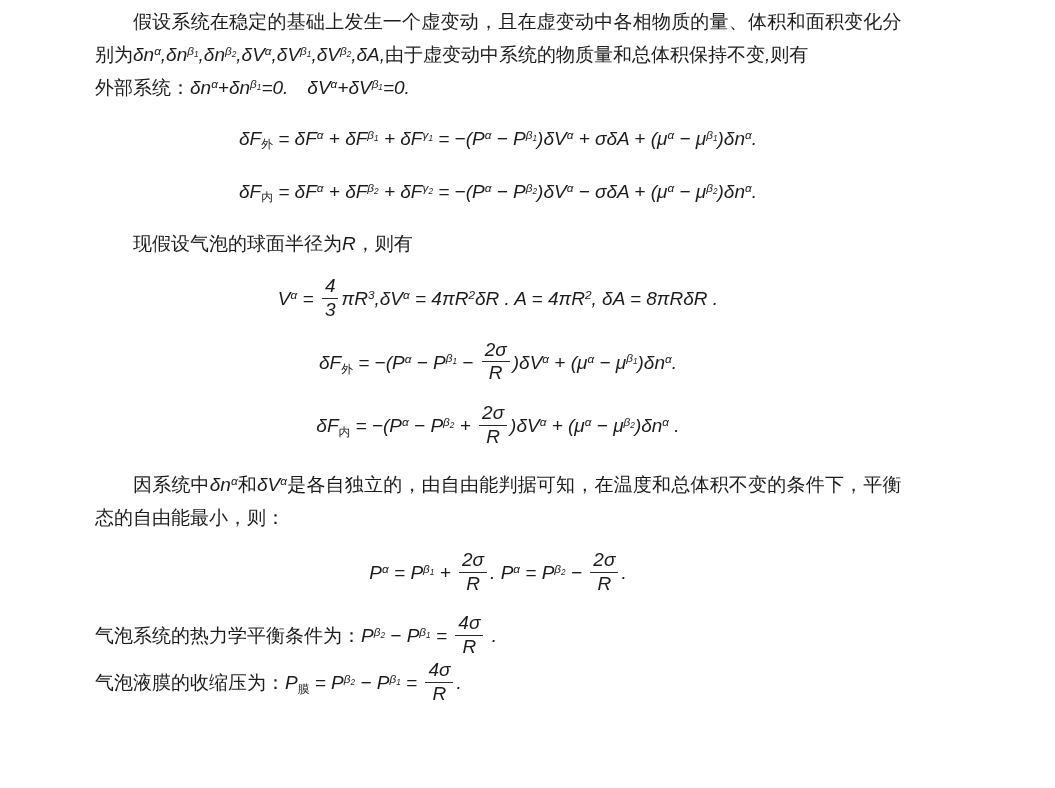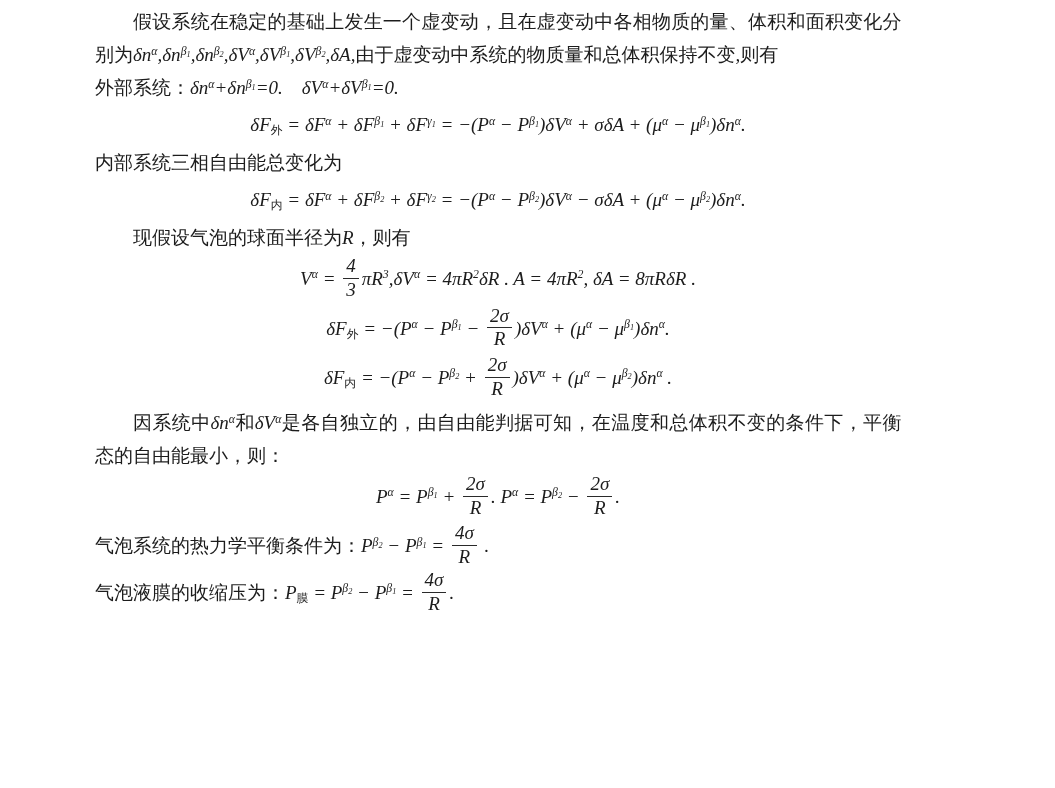--- a/index.html
+++ b/index.html
@@ -7,35 +7,35 @@
     background: #ffffff;
   }
   .page {
     position: relative;
     width: 996px;
     height: 788px;
     box-sizing: border-box;
     padding: 5px 95px 0 95px;
     background: #ffffff;
     color: #1c1c1c;
-    font-family: Liberation Serif, serif;
+    font-family: Liberation Sans, sans-serif;
     overflow: hidden;
   }
   .block { font-size: 19px; }
   .line, .paragraph {
     line-height: 33px;
     text-align: justify;
     font-style: italic;
   }
   .paragraph.indent { text-indent: 2em; }
   .display {
     text-align: center;
     font-style: italic;
     line-height: 36px;
-    margin: 3px 0;
+    margin: 17px 0;
   }
   
   .cjk { font-style: normal; }
   .sup { font-size: 0.62em; vertical-align: 0.55em; line-height: 0; }
   .sub { font-size: 0.62em; vertical-align: -0.28em; line-height: 0; }
   .sup .sub { font-size: 0.7em; vertical-align: -0.2em; }
   .frac {
     display: inline-flex;
     flex-direction: column;
     vertical-align: middle;
@@ -52,21 +52,20 @@
   .frac .den { border-top: 1.5px solid #2a2a2a; }
 </style>
 </head>
 <body>
 
 <div class="page" style="background: rgb(255, 255, 255); color: rgb(28, 28, 28);">
   <div id="content">
       <div class="block paragraph indent"><span class="cjk">假</span><span class="cjk">设</span><span class="cjk">系</span><span class="cjk">统</span><span class="cjk">在</span><span class="cjk">稳</span><span class="cjk">定</span><span class="cjk">的</span><span class="cjk">基</span><span class="cjk">础</span><span class="cjk">上</span><span class="cjk">发</span><span class="cjk">生</span><span class="cjk">一</span><span class="cjk">个</span><span class="cjk">虚</span><span class="cjk">变</span><span class="cjk">动</span><span class="cjk">，</span><span class="cjk">且</span><span class="cjk">在</span><span class="cjk">虚</span><span class="cjk">变</span><span class="cjk">动</span><span class="cjk">中</span><span class="cjk">各</span><span class="cjk">相</span><span class="cjk">物</span><span class="cjk">质</span><span class="cjk">的</span><span class="cjk">量</span><span class="cjk">、</span><span class="cjk">体</span><span class="cjk">积</span><span class="cjk">和</span><span class="cjk">面</span><span class="cjk">积</span><span class="cjk">变</span><span class="cjk">化</span><span class="cjk">分</span><span class="cjk">别</span><span class="cjk">为</span>δn<span class="sup">α</span>,δn<span class="sup">β<span class="sub">1</span></span>,δn<span class="sup">β<span class="sub">2</span></span>,δV<span class="sup">α</span>,δV<span class="sup">β<span class="sub">1</span></span>,δV<span class="sup">β<span class="sub">2</span></span>,δA,<span class="cjk">由</span><span class="cjk">于</span><span class="cjk">虚</span><span class="cjk">变</span><span class="cjk">动</span><span class="cjk">中</span><span class="cjk">系</span><span class="cjk">统</span><span class="cjk">的</span><span class="cjk">物</span><span class="cjk">质</span><span class="cjk">量</span><span class="cjk">和</span><span class="cjk">总</span><span class="cjk">体</span><span class="cjk">积</span><span class="cjk">保</span><span class="cjk">持</span><span class="cjk">不</span><span class="cjk">变</span>,<span class="cjk">则</span><span class="cjk">有</span></div>
       <div class="block line"><span class="cjk">外</span><span class="cjk">部</span><span class="cjk">系</span><span class="cjk">统</span><span class="cjk">：</span>δn<span class="sup">α</span>+δn<span class="sup">β<span class="sub">1</span></span>=0. δV<span class="sup">α</span>+δV<span class="sup">β<span class="sub">1</span></span>=0.</div>
       <div class="block display">δF<span class="sub"><span class="cjk">外</span></span> = δF<span class="sup">α</span> + δF<span class="sup">β<span class="sub">1</span></span> + δF<span class="sup">γ<span class="sub">1</span></span> = −(P<span class="sup">α</span> − P<span class="sup">β<span class="sub">1</span></span>)δV<span class="sup">α</span> + σδA + (μ<span class="sup">α</span> − μ<span class="sup">β<span class="sub">1</span></span>)δn<span class="sup">α</span>.</div>
-      <div class="block line"><span class="cjk">内</span><span class="cjk">部</span><span class="cjk">系</span><span class="cjk">统</span><span class="cjk">三</span><span class="cjk">相</span><span class="cjk">自</span><span class="cjk">由</span><span class="cjk">能</span><span class="cjk">总</span><span class="cjk">变</span><span class="cjk">化</span><span class="cjk">为</span></div>
       <div class="block display">δF<span class="sub"><span class="cjk">内</span></span> = δF<span class="sup">α</span> + δF<span class="sup">β<span class="sub">2</span></span> + δF<span class="sup">γ<span class="sub">2</span></span> = −(P<span class="sup">α</span> − P<span class="sup">β<span class="sub">2</span></span>)δV<span class="sup">α</span> − σδA + (μ<span class="sup">α</span> − μ<span class="sup">β<span class="sub">2</span></span>)δn<span class="sup">α</span>.</div>
       <div class="block paragraph indent"><span class="cjk">现</span><span class="cjk">假</span><span class="cjk">设</span><span class="cjk">气</span><span class="cjk">泡</span><span class="cjk">的</span><span class="cjk">球</span><span class="cjk">面</span><span class="cjk">半</span><span class="cjk">径</span><span class="cjk">为</span>R<span class="cjk">，</span><span class="cjk">则</span><span class="cjk">有</span></div>
       <div class="block display">V<span class="sup">α</span> = <span class="frac">
           <span class="num">4</span>
           <span class="den">3</span>
         </span>πR<span class="sup">3</span>,δV<span class="sup">α</span> = 4πR<span class="sup">2</span>δR . A = 4πR<span class="sup">2</span>, δA = 8πRδR .</div>
       <div class="block display">δF<span class="sub"><span class="cjk">外</span></span> = −(P<span class="sup">α</span> − P<span class="sup">β<span class="sub">1</span></span> − <span class="frac">
           <span class="num">2σ</span>
           <span class="den">R</span>
         </span>)δV<span class="sup">α</span> + (μ<span class="sup">α</span> − μ<span class="sup">β<span class="sub">1</span></span>)δn<span class="sup">α</span>.</div>

